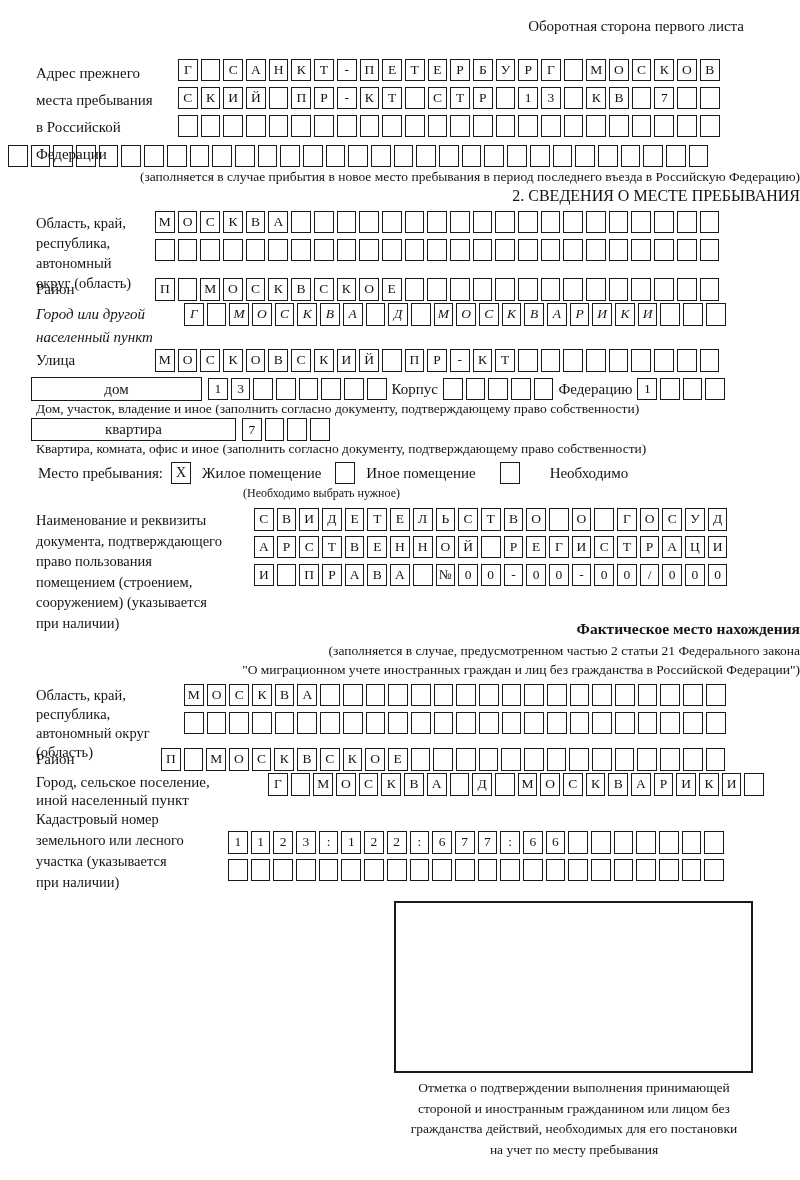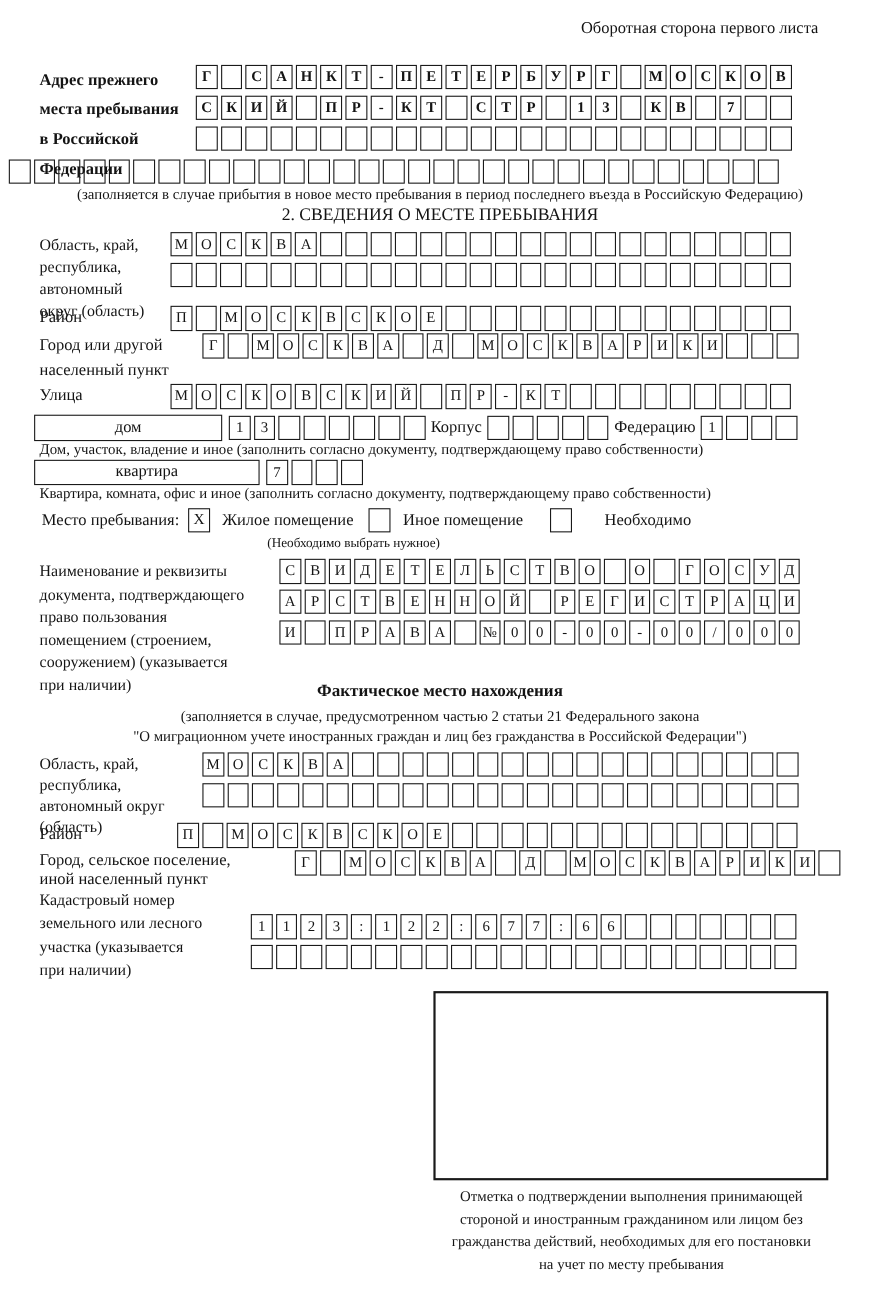--- a/index.html
+++ b/index.html
@@ -9,38 +9,38 @@
 
   .hdr{text-align:right;padding-right:56px;font-size:15px;padding-left:45px;}
 
   .cellrow{display:flex;gap:3px;}
   .cell{box-sizing:content-box;flex:none;width:17.7px;height:20.3px;border:1.6px solid #1a1a1a;
         display:flex;align-items:center;justify-content:center;font-size:13.5px;}
   .gridcol{display:flex;flex-direction:column;gap:5.5px;}
 
   .lbl{font-size:15px;}
   .note{font-size:13.5px;line-height:14px;}
-  .center{text-align:center;width:100%;}
+  .center{text-align:right;width:100%;}
 
   
-  .addr-block{position:relative;margin-left:178px;margin-top:24px;font-weight:bold;}
+  .addr-block{position:relative;margin-left:178px;margin-top:24px;}
   .addr-label{position:absolute;left:-142px;top:1px;width:138px;line-height:27px;font-size:15px;}
   .fullrow{margin-left:8px;margin-top:8px;}
   .note-addr{margin-top:3px;}
   .h2{margin-top:3px;font-size:16px;line-height:17px;}
 
   .region1{position:relative;margin-left:155px;margin-top:7px;}
   .region1 .rlabel{position:absolute;left:-119px;top:2px;width:117px;line-height:20px;font-size:14.5px;}
   .flexrow{display:flex;align-items:flex-start;margin-left:36px;}
   .flexrow .rowlbl{flex:none;line-height:23px;font-size:15px;}
   .w119{width:119px;} .w148{width:148px;} .w125{width:125px;} .w192{width:192px;}
   .lbl2{line-height:20px;font-size:14.5px;}
 
   .district1{margin-top:17px;}
-  .city1{margin-top:2px;}
+  .city1{margin-top:2px;font-style:italic;}
   .street{margin-top:0px;}
 
   .house-row{display:flex;align-items:center;margin-left:31px;margin-top:5px;}
   .label-box{box-sizing:border-box;border:1.6px solid #1a1a1a;height:23.5px;display:flex;
              align-items:center;justify-content:center;font-size:15px;}
   .dom-box{width:171px;margin-right:6px;}
   .kv-box{width:205px;margin-right:6px;}
   .inline-lbl{font-size:15px;margin:0 5px;}
   .note-left{margin-left:36px;margin-top:1px;}
   .apt-row{display:flex;align-items:center;margin-left:31px;margin-top:2px;}

